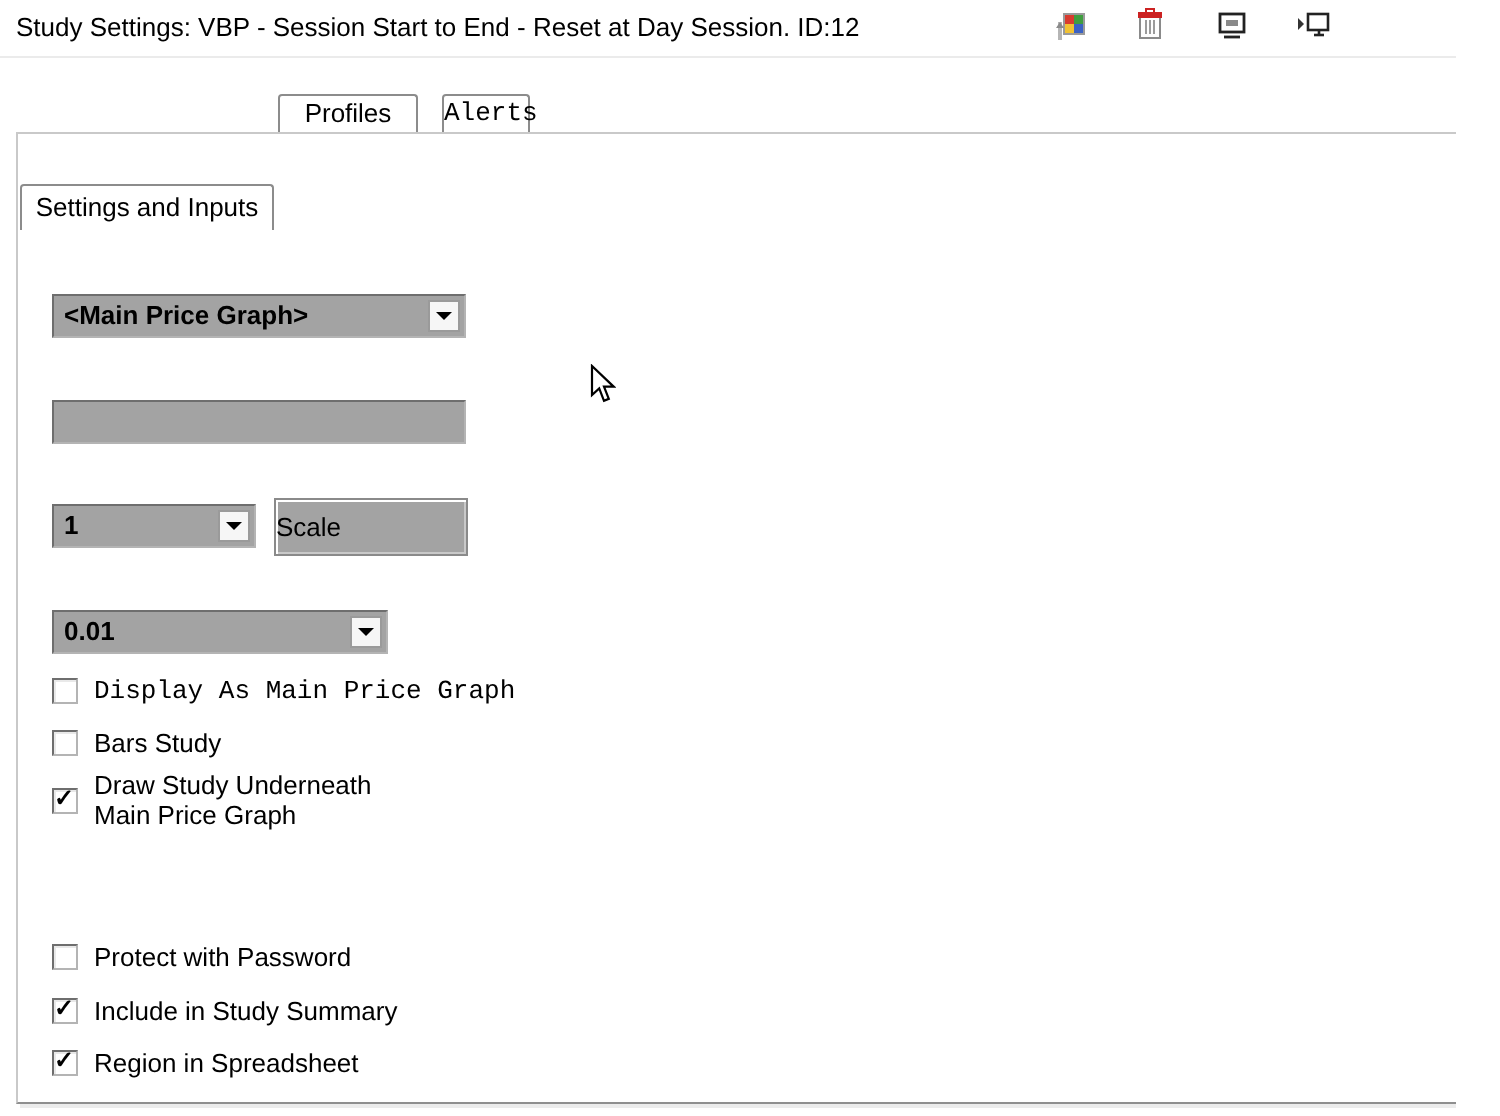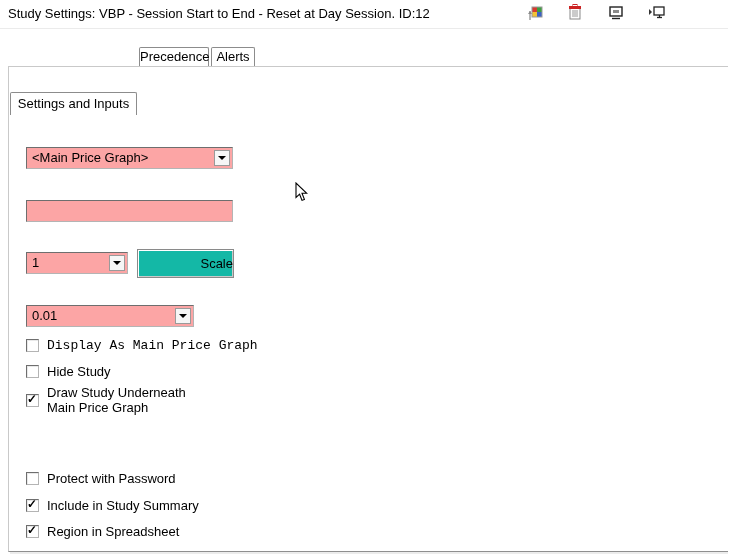--- a/index.html
+++ b/index.html
@@ -22,29 +22,29 @@
          background:#fff; text-align:center; border-radius:2px 2px 0 0; }
   .tab.active { top:44px; height:23px; line-height:21px; z-index:3; }
   .tab.inactive { top:47px; height:19px; line-height:17px; z-index:1; }
 
   
   .page { left:8px; top:66px; width:735px; height:486px; background:#fff;
           border:1px solid; border-color:#c9c9c9 #8f8f8f #8f8f8f #c9c9c9;
           box-shadow:2px 2px 0 #ececec; z-index:2; }
 
   
-  .sunken { border:1px solid; border-color:#6e6e6e #b4b4b4 #b4b4b4 #6e6e6e; background:#fca5a5; }
+  .sunken { border:1px solid; border-color:#6e6e6e #b4b4b4 #b4b4b4 #6e6e6e; background:#a3a3a3;font-weight:bold; }
   .combo { height:22px; line-height:20px; padding-left:5px; cursor:default; z-index:4; }
   .combo-btn { position:absolute; top:2px; right:2px; bottom:2px; width:16px;
                border:1px solid #9a9a9a; background:#f6f6f6;
                display:flex; align-items:center; justify-content:center; cursor:pointer; }
   .tri-down { width:0; height:0; border-left:4px solid transparent;
               border-right:4px solid transparent; border-top:4px solid #000; }
   .text-input { height:22px; z-index:4; }
-  .btn { border:1px solid #8a8a8a; background:#14b8a6; text-align:right;
+  .btn { border:1px solid #8a8a8a; background:#a3a3a3; text-align:left;
          box-shadow:inset 1px 1px 0 #ffffff, inset -1px -1px 0 #c9c9c9;
          cursor:pointer; z-index:4; }
 
   
   .cb { display:flex; align-items:flex-start; cursor:pointer; z-index:4; }
   .cb .box { width:13px; height:13px; flex:0 0 13px; background:#fff; position:relative;
              border:1px solid; border-color:#6e6e6e #b4b4b4 #b4b4b4 #6e6e6e;
              box-shadow:inset 1px 1px 0 #e9e9e9; }
   .cb .tick { display:none; position:absolute; left:0px; top:-3px;
               font-size:12px; font-weight:bold; color:#000; }
@@ -134,23 +134,23 @@
   </div>
 
   <div class="abs tb-icon" style="left:736px; top:3px; font-size:15px; color:#333;">✕</div>
 
   <div class="abs titlebar-sep"></div>
 
   <div class="tab active" style="left:10px; width:127px;margin-top:48px;">
     <span>Settings and Inputs</span>
   </div>
   <div class="tab inactive" style="left:139px; width:70px;">
-    <span>Precedence</span>
-  </div>
-  <div class="tab inactive" style="left:211px; width:44px;">
+    <span>Profiles</span>
+  </div>
+  <div class="tab inactive" style="left:221px; width:44px;font-family:Liberation Mono, monospace;">
     <span>Alerts</span>
   </div>
 
   <div class="abs page"></div>
 
   <div class="abs label" style="left:27px; top:104px;">Standard Precedence</div>
 
   <div class="abs label" style="left:26px; top:130px;">Based On:</div>
   <div class="abs sunken combo" style="left:26px; top:147px; width:207px;">
     <span>&lt;Main Price Graph&gt;</span>
@@ -180,21 +180,21 @@
         <span class="tri-down"></span>
       </span>
   </div>
 
   <div class="abs cb" style="left:26px; top:339px;font-family:Liberation Mono, monospace;">
     <span class="box"></span>
     <span class="cb-label">Display As Main Price Graph</span>
   </div>
   <div class="abs cb" style="left:26px; top:365px;">
     <span class="box"></span>
-    <span class="cb-label">Hide Study</span>
+    <span class="cb-label">Bars Study</span>
   </div>
   <div class="abs cb checked" style="left:26px; top:386px; align-items:center;">
     <span class="box">
         <span class="tick">✓</span>
       </span>
     <span class="cb-label" style="width:165px; white-space:normal;">Draw Study Underneath Main Price Graph</span>
   </div>
   <div class="abs cb" style="left:26px; top:428px;margin-top:44px;">
     <span class="box"></span>
     <span class="cb-label">Protect with Password</span>

